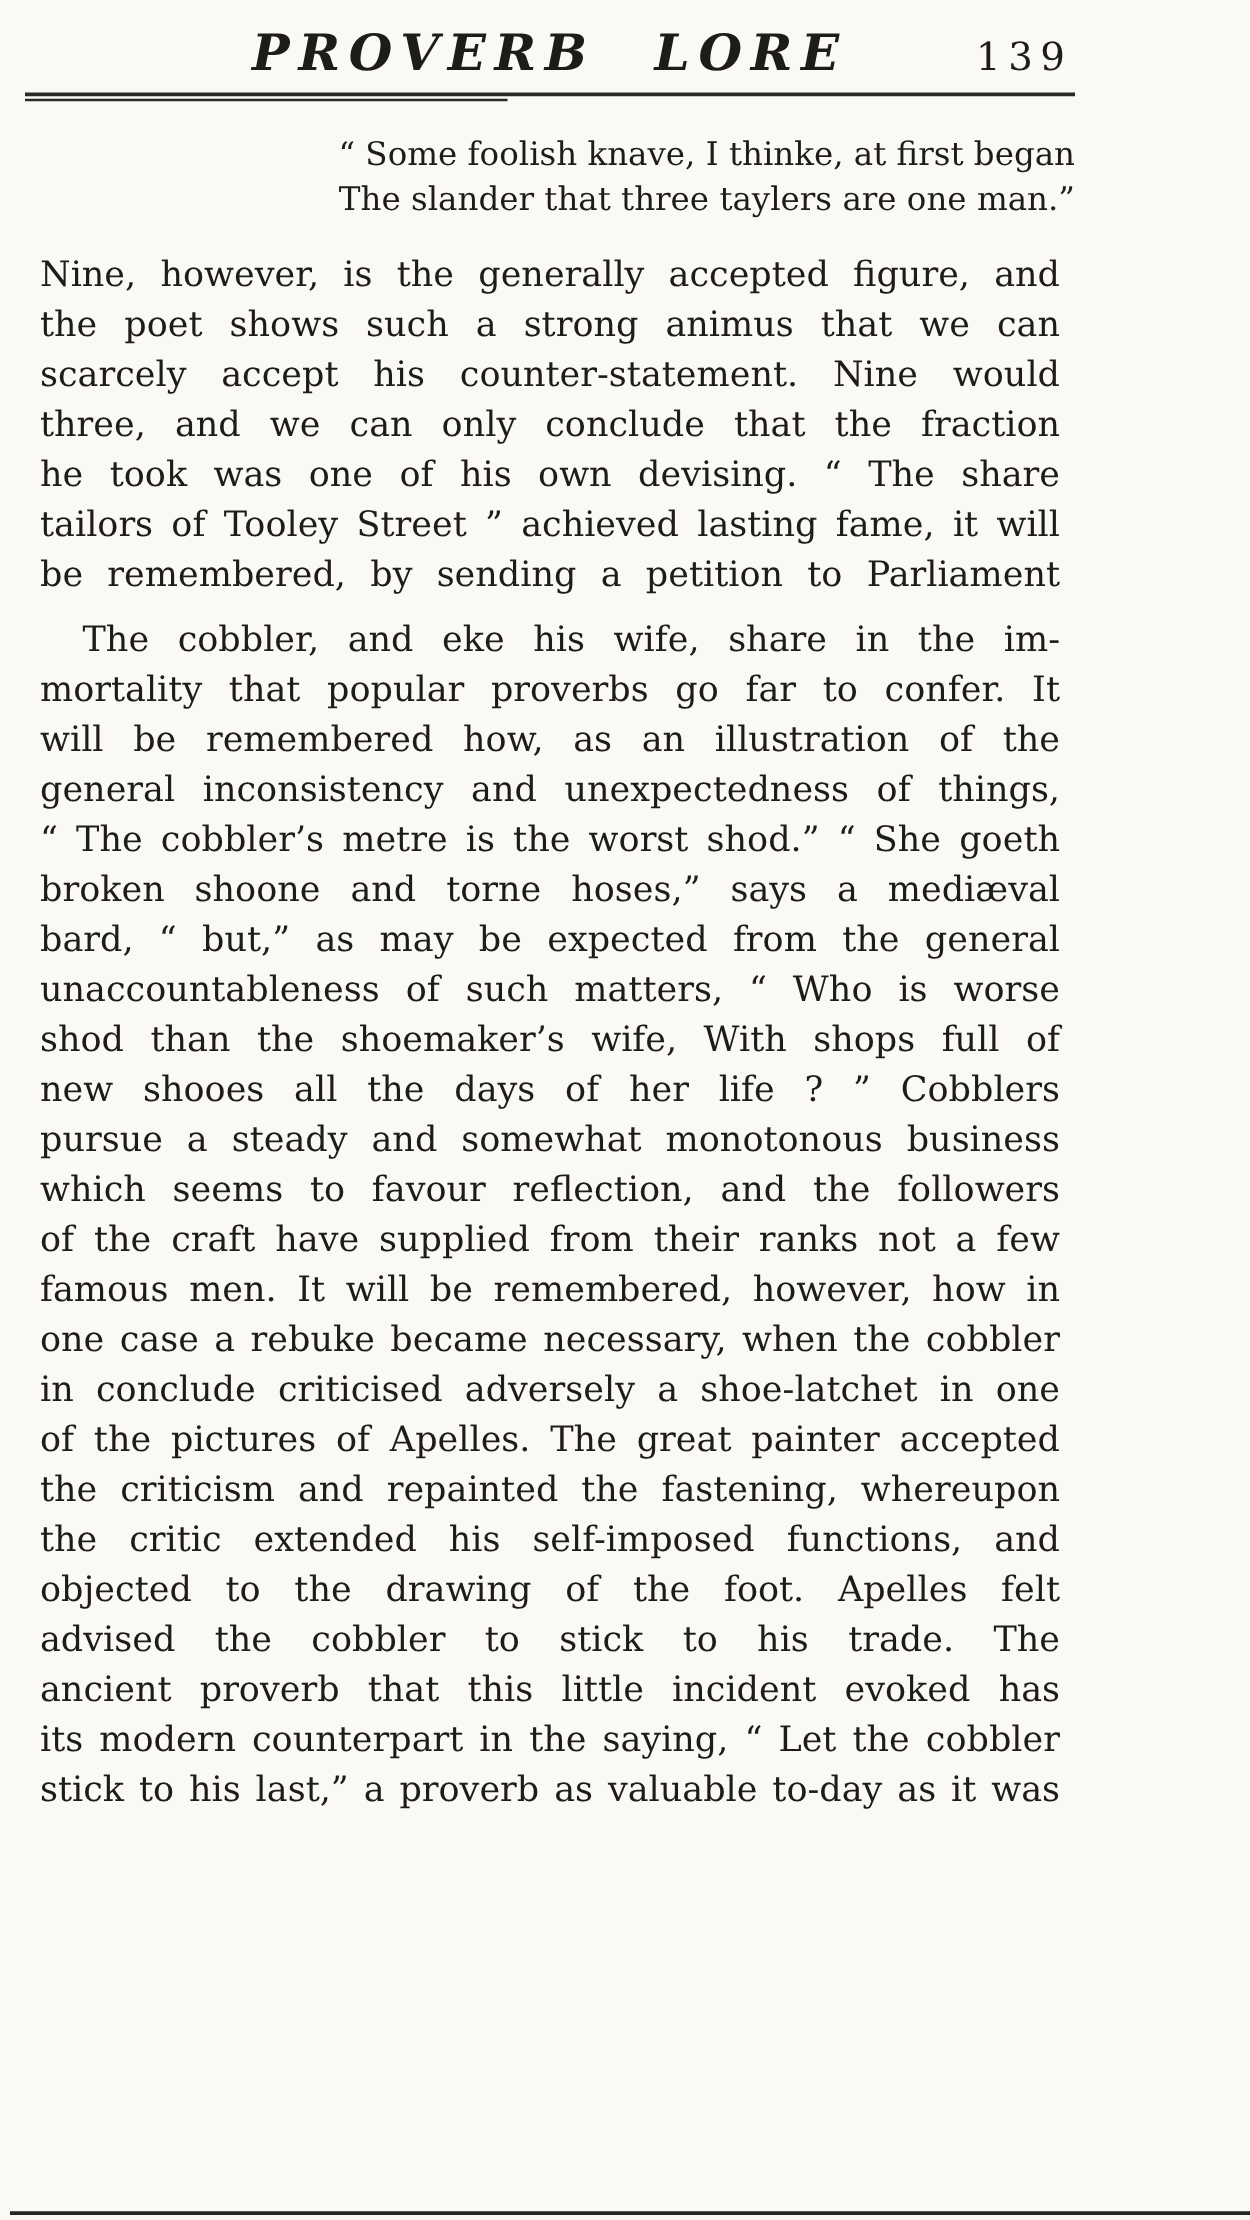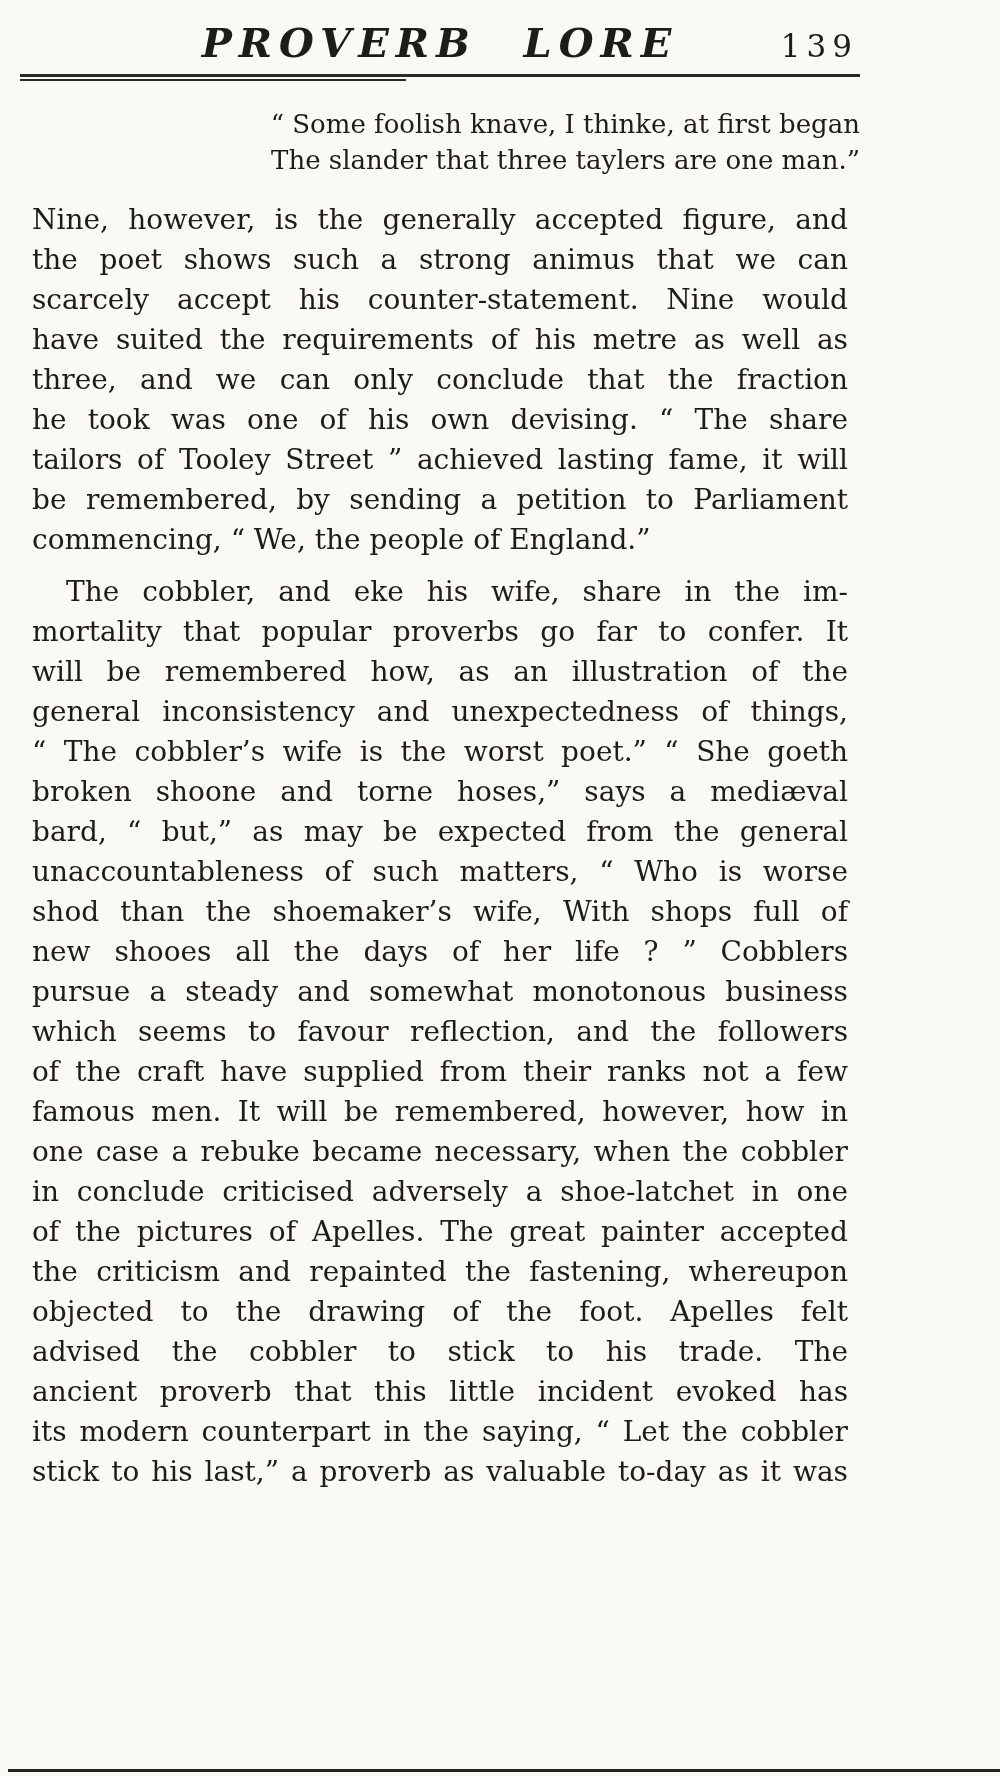--- a/index.html
+++ b/index.html
@@ -114,46 +114,45 @@
     <div class="epigraph" id="epigraph">
         <div class="epigraph-line">“ Some foolish knave, I thinke, at first began</div>
         <div class="epigraph-line">The slander that three taylers are one man.”</div>
       </div>
 
     <div class="body-text" id="body">
         <div class="paragraph">
           <div class="text-line">Nine, however, is the generally accepted figure, and</div>
           <div class="text-line">the poet shows such a strong animus that we can</div>
           <div class="text-line">scarcely accept his counter-statement. Nine would</div>
-          <div class="text-line">have suited the requirements of his metre as well as</div>
           <div class="text-line">three, and we can only conclude that the fraction</div>
           <div class="text-line">he took was one of his own devising. “ The share</div>
           <div class="text-line">tailors of Tooley Street ” achieved lasting fame, it will</div>
           <div class="text-line">be remembered, by sending a petition to Parliament</div>
-          <div class="text-line last-line">commencing, “ We, the people of England.”</div>
         </div>
         <div class="paragraph">
           <div class="text-line indented">The cobbler, and eke his wife, share in the im-</div>
           <div class="text-line">mortality that popular proverbs go far to confer. It</div>
           <div class="text-line">will be remembered how, as an illustration of the</div>
           <div class="text-line">general inconsistency and unexpectedness of things,</div>
-          <div class="text-line">“ The cobbler’s wife is the worst poet.” “ She goeth</div>
+          <div class="text-line">“ The cobbler’s metre is the worst shod.” “ She goeth</div>
           <div class="text-line">broken shoone and torne hoses,” says a mediæval</div>
           <div class="text-line">bard, “ but,” as may be expected from the general</div>
           <div class="text-line">unaccountableness of such matters, “ Who is worse</div>
           <div class="text-line">shod than the shoemaker’s wife, With shops full of</div>
           <div class="text-line">new shooes all the days of her life ? ” Cobblers</div>
           <div class="text-line">pursue a steady and somewhat monotonous business</div>
           <div class="text-line">which seems to favour reflection, and the followers</div>
           <div class="text-line">of the craft have supplied from their ranks not a few</div>
           <div class="text-line">famous men. It will be remembered, however, how in</div>
           <div class="text-line">one case a rebuke became necessary, when the cobbler</div>
           <div class="text-line">in conclude criticised adversely a shoe-latchet in one</div>
           <div class="text-line">of the pictures of Apelles. The great painter accepted</div>
           <div class="text-line">the criticism and repainted the fastening, whereupon</div>
+          <div class="text-line">the critic extended his self-imposed functions, and</div>
           <div class="text-line">objected to the drawing of the foot. Apelles felt</div>
           <div class="text-line">advised the cobbler to stick to his trade. The</div>
           <div class="text-line">ancient proverb that this little incident evoked has</div>
           <div class="text-line">its modern counterpart in the saying, “ Let the cobbler</div>
           <div class="text-line">stick to his last,” a proverb as valuable to-day as it was</div>
         </div>
       </div>
 
   </div>
 

